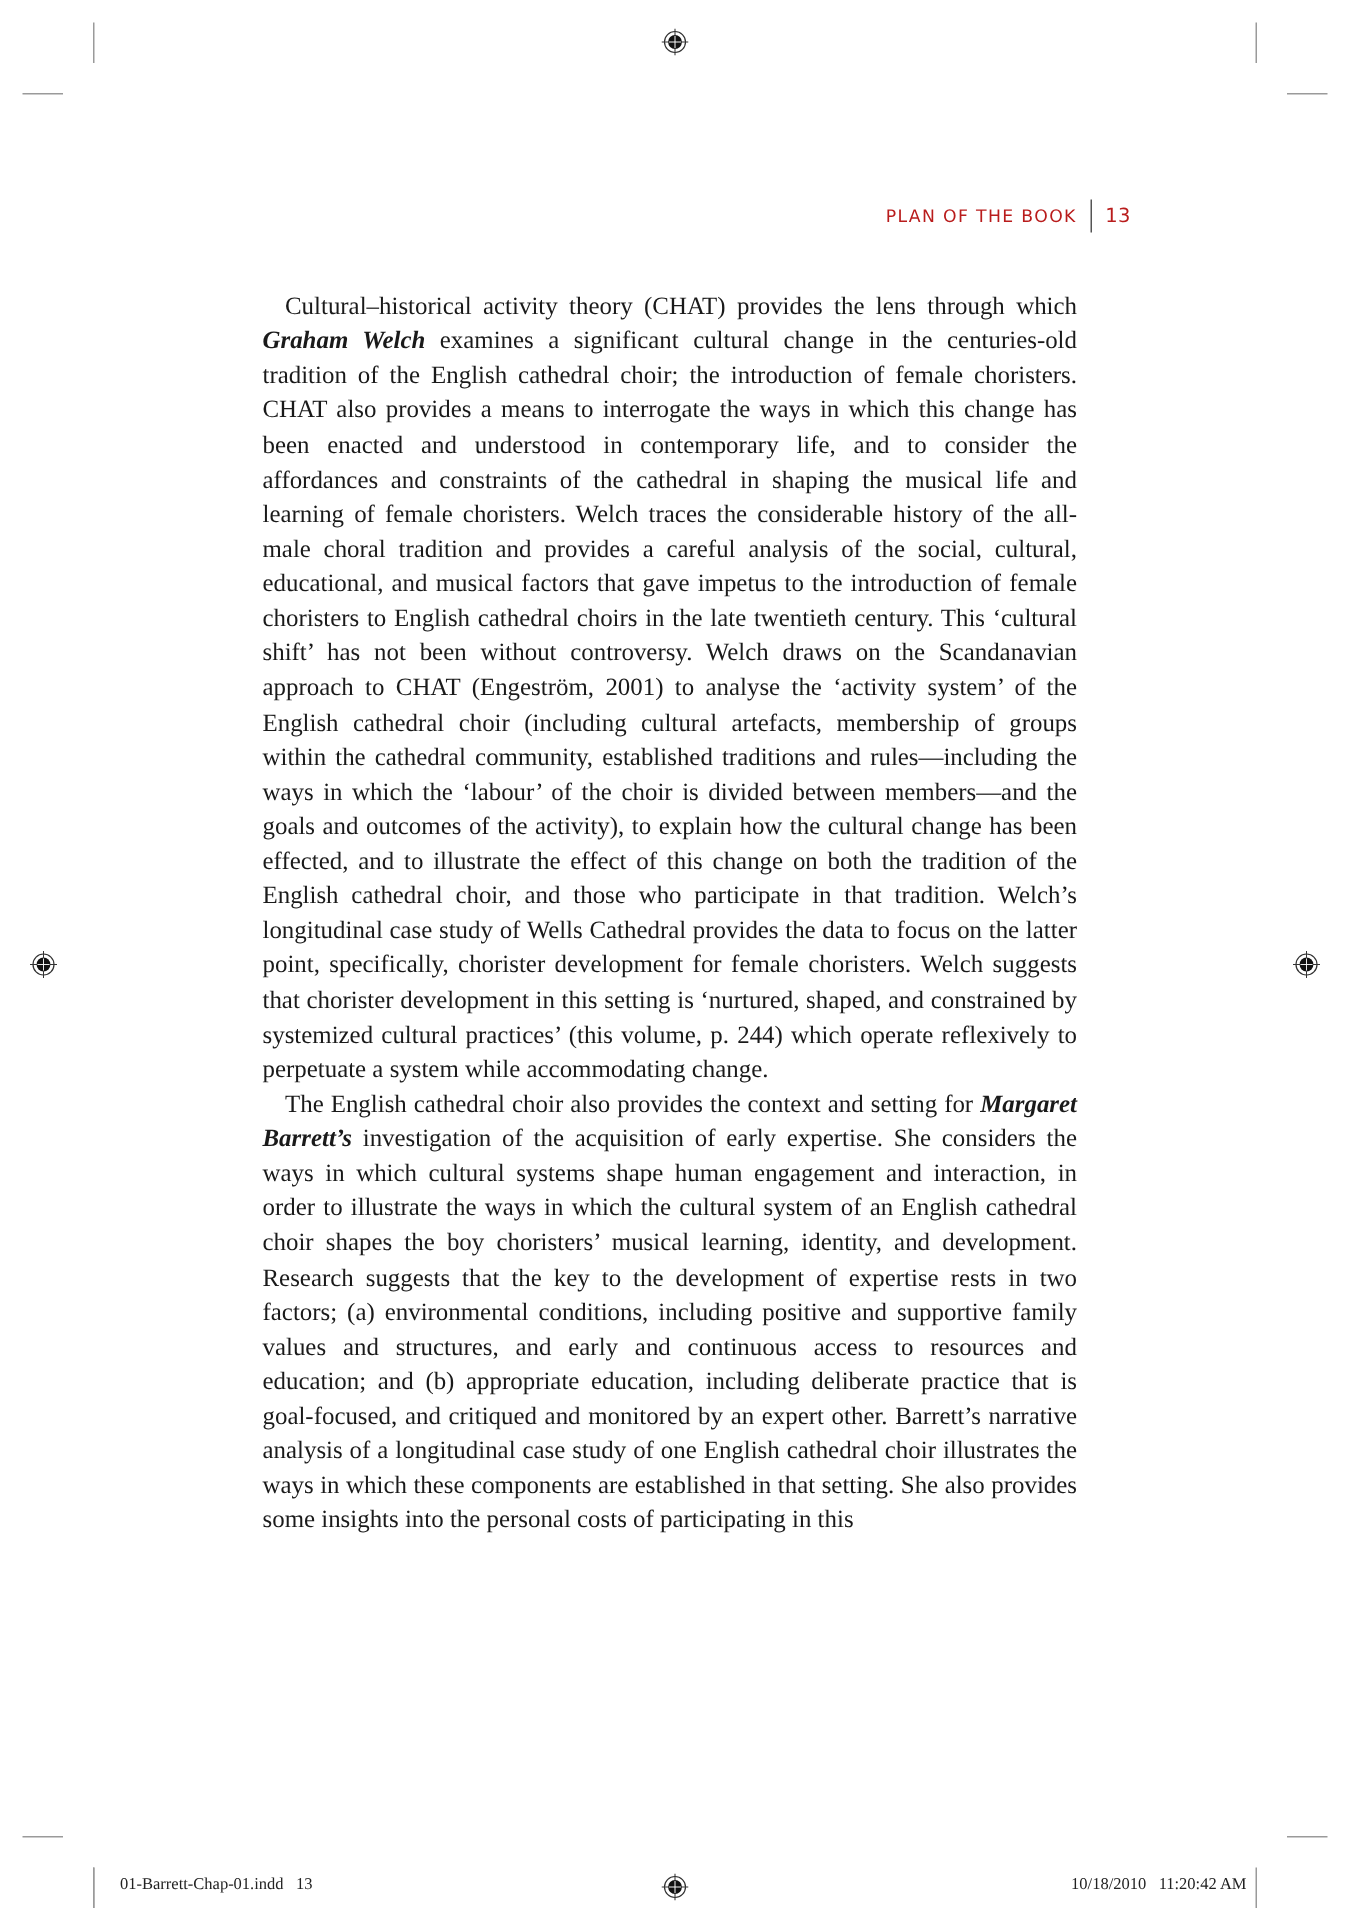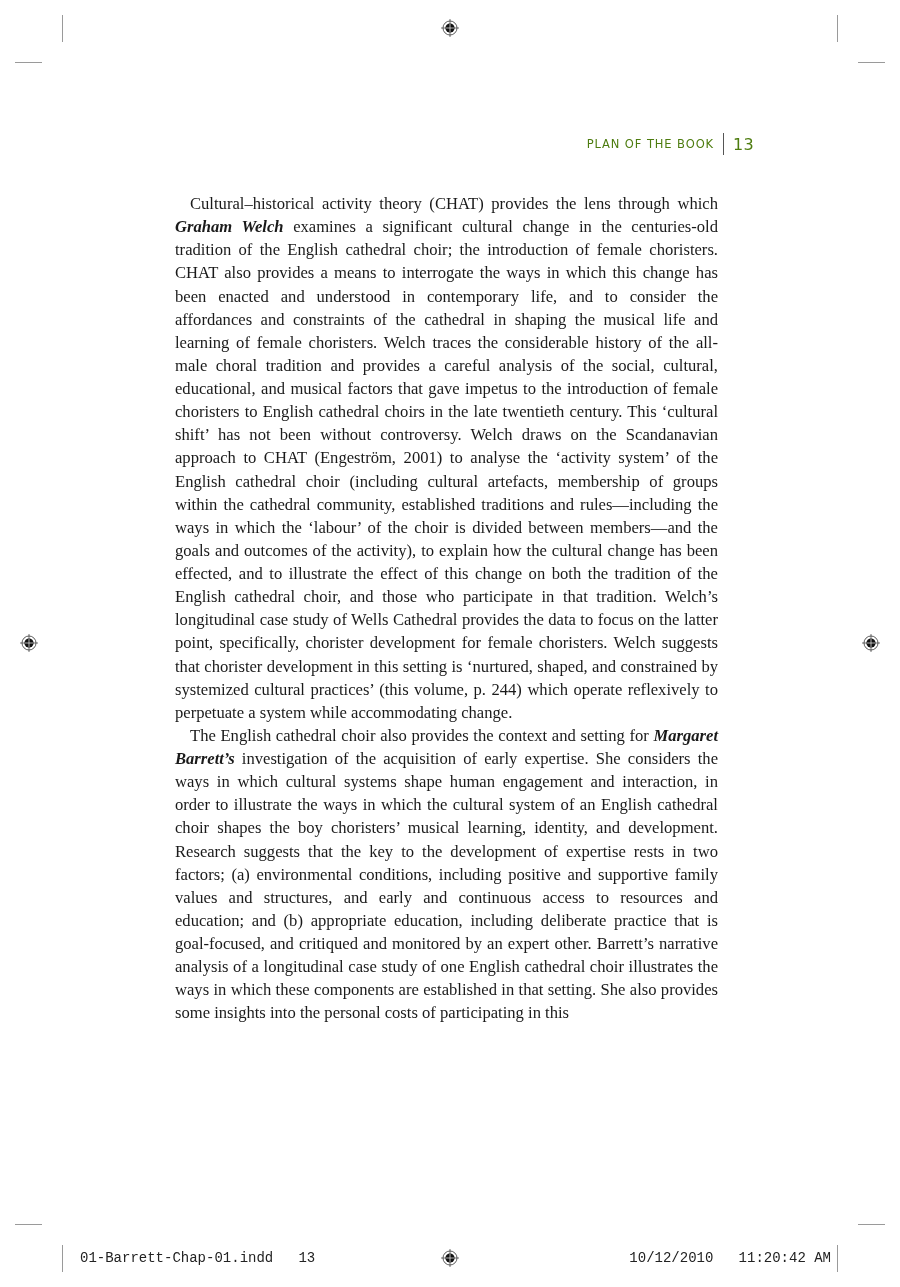--- a/index.html
+++ b/index.html
@@ -34,34 +34,34 @@
     }
     .reg svg { display: block; }
 
     .running-head {
       position: absolute;
       top: 133px;
       right: 146px;
       display: flex;
       align-items: center;
       font-family: "DejaVu Sans", "Liberation Sans", sans-serif;
-      color: #4d7c0f;
+      color: #b91c1c;
     }
     .running-head .title {
       font-size: 11.5px;
       letter-spacing: 0.9px;
     }
     .running-head .sep {
       width: 1px;
       height: 22px;
       background: #555;
       margin: 0 9px 0 9px;
     }
     .running-head .folio {
-      font-size: 16px;
+      font-size: 13px;
       letter-spacing: 0.3px;
     }
 
     .body-text {
       position: absolute;
       left: 175px;
       top: 192px;
       width: 543px;
       font-size: 16.6px;
       line-height: 23.12px;
@@ -75,22 +75,22 @@
       text-indent: 15px;
     }
     .body-text b {
       font-weight: bold;
       font-style: italic;
     }
 
     .slug {
       position: absolute;
       top: 1250px;
-      font-family: Liberation Mono, monospace;
-      font-size: 14px;
+      font-family: Liberation Serif, serif;
+      font-size: 11px;
       color: #222;
       white-space: pre;
     }
   </style>
 </head>
 <body>
 
 <div class="crop-v" style="left:62px; top:15px; height:27px;"></div>
 <div class="crop-v" style="left:837px; top:15px; height:27px;"></div>
 <div class="crop-h" style="left:15px; top:62px; width:27px;"></div>
@@ -148,13 +148,13 @@
   <span class="folio">13</span>
 </div>
 
 <div class="body-text">
   <p class="indent"><span>Cultural–historical activity theory (CHAT) provides the lens through which </span><b>Graham Welch</b><span> examines a significant cultural change in the centuries-old tradition of the English cathedral choir; the introduction of female choristers. CHAT also provides a means to interrogate the ways in which this change has been enacted and understood in contemporary life, and to consider the affordances and constraints of the cathedral in shaping the musical life and learning of female choristers. Welch traces the considerable history of the all-male choral tradition and provides a careful analysis of the social, cultural, educational, and musical factors that gave impetus to the introduction of female choristers to English cathedral choirs in the late twentieth century. This ‘cultural shift’ has not been without controversy. Welch draws on the Scandanavian approach to CHAT (Engeström, 2001) to analyse the ‘activity system’ of the English cathedral choir (including cultural artefacts, member­ship of groups within the cathedral community, established traditions and rules—including the ways in which the ‘labour’ of the choir is divided between members—and the goals and outcomes of the activity), to explain how the cultural change has been effected, and to illustrate the effect of this change on both the tradition of the English cathedral choir, and those who participate in that tradition. Welch’s longitudinal case study of Wells Cathedral provides the data to focus on the latter point, specifically, chorister development for female choristers. Welch suggests that chorister development in this setting is ‘nur­tured, shaped, and constrained by systemized cultural practices’ (this volume, p. 244) which operate reflexively to perpetuate a system while accommodating change.</span></p>
   <p class="indent"><span>The English cathedral choir also provides the context and setting for </span><b>Margaret Barrett’s</b><span> investigation of the acquisition of early expertise. She con­siders the ways in which cultural systems shape human engagement and inter­action, in order to illustrate the ways in which the cultural system of an English cathedral choir shapes the boy choristers’ musical learning, identity, and devel­opment. Research suggests that the key to the development of expertise rests in two factors; (a) environmental conditions, including positive and supportive family values and structures, and early and continuous access to resources and education; and (b) appropriate education, including deliberate practice that is goal-focused, and critiqued and monitored by an expert other. Barrett’s nar­rative analysis of a longitudinal case study of one English cathedral choir illustrates the ways in which these components are established in that setting. She also provides some insights into the personal costs of participating in this</span></p>
 </div>
 
 <div class="crop-v" style="left:62px; top:1245px; height:27px;"></div>
 <div class="slug" style="left:80px;">01-Barrett-Chap-01.indd   13</div>
-<div class="slug" style="right:69px;">10/12/2010   11:20:42 AM</div>
+<div class="slug" style="right:69px;">10/18/2010   11:20:42 AM</div>
 
 </body></html>

